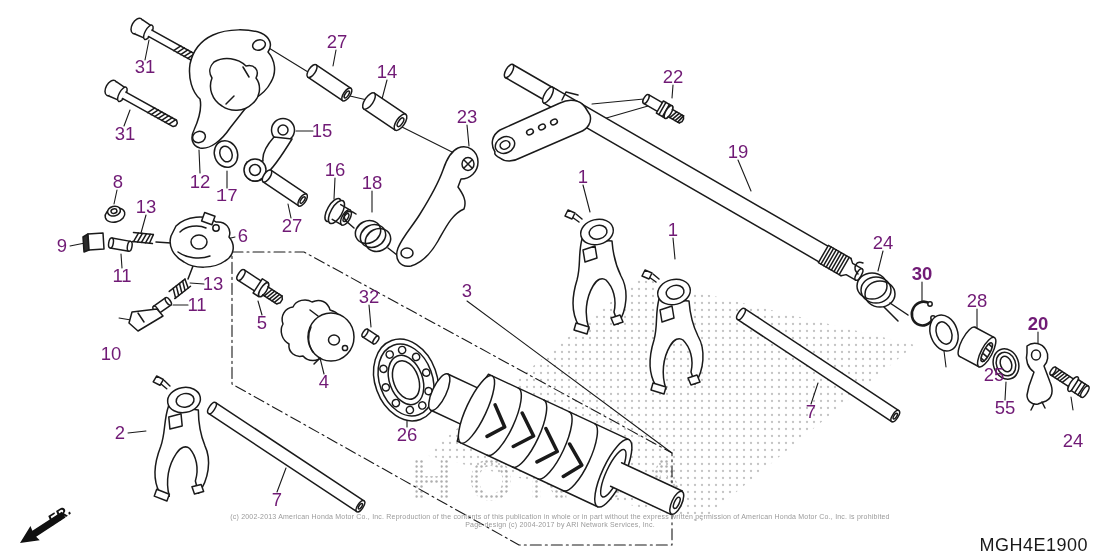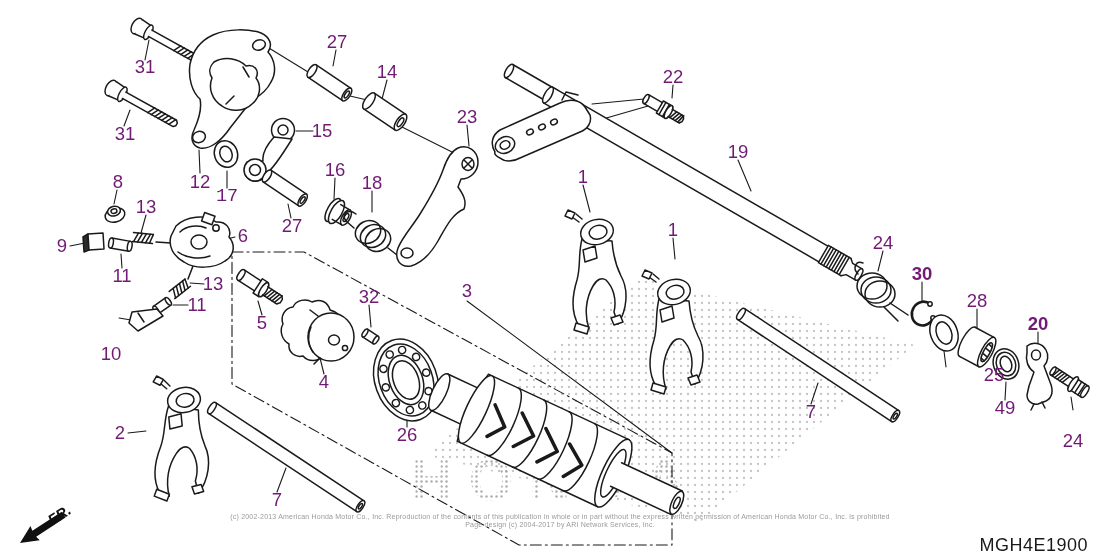--- a/index.html
+++ b/index.html
@@ -377,21 +377,21 @@
       <span class="part-label" style="left: 369px; top: 297px;">32</span>
       <span class="part-label" style="left: 407px; top: 435px;">26</span>
       <span class="part-label" style="left: 467px; top: 291px;">3</span>
       <span class="part-label" style="left: 120px; top: 433px;">2</span>
       <span class="part-label" style="left: 277px; top: 500px;">7</span>
       <span class="part-label" style="left: 811px; top: 412px;">7</span>
       <span class="part-label" style="left: 883px; top: 243px;">24</span>
       <span class="part-label" style="left: 922px; top: 274px; font-weight: bold;">30</span>
       <span class="part-label" style="left: 977px; top: 301px;">28</span>
       <span class="part-label" style="left: 946px; top: 375px; margin-left: 48px;">25</span>
-      <span class="part-label" style="left: 1005px; top: 408px;">49</span>
+      <span class="part-label" style="left: 1005px; top: 408px;">55</span>
       <span class="part-label" style="left: 1038px; top: 324px; font-weight: bold;">20</span>
       <span class="part-label" style="left: 1073px; top: 418px; margin-top: 23px;">24</span>
     </div>
 
 <div class="copyright">
   <div>(c) 2002-2013 American Honda Motor Co., Inc. Reproduction of the contents of this publication in whole or in part without the express written permission of American Honda Motor Co., Inc. is prohibited</div>
   <div>Page design (c) 2004-2017 by ARI Network Services, Inc.</div>
 </div>
 
 <div class="diagram-code">MGH4E1900</div>

